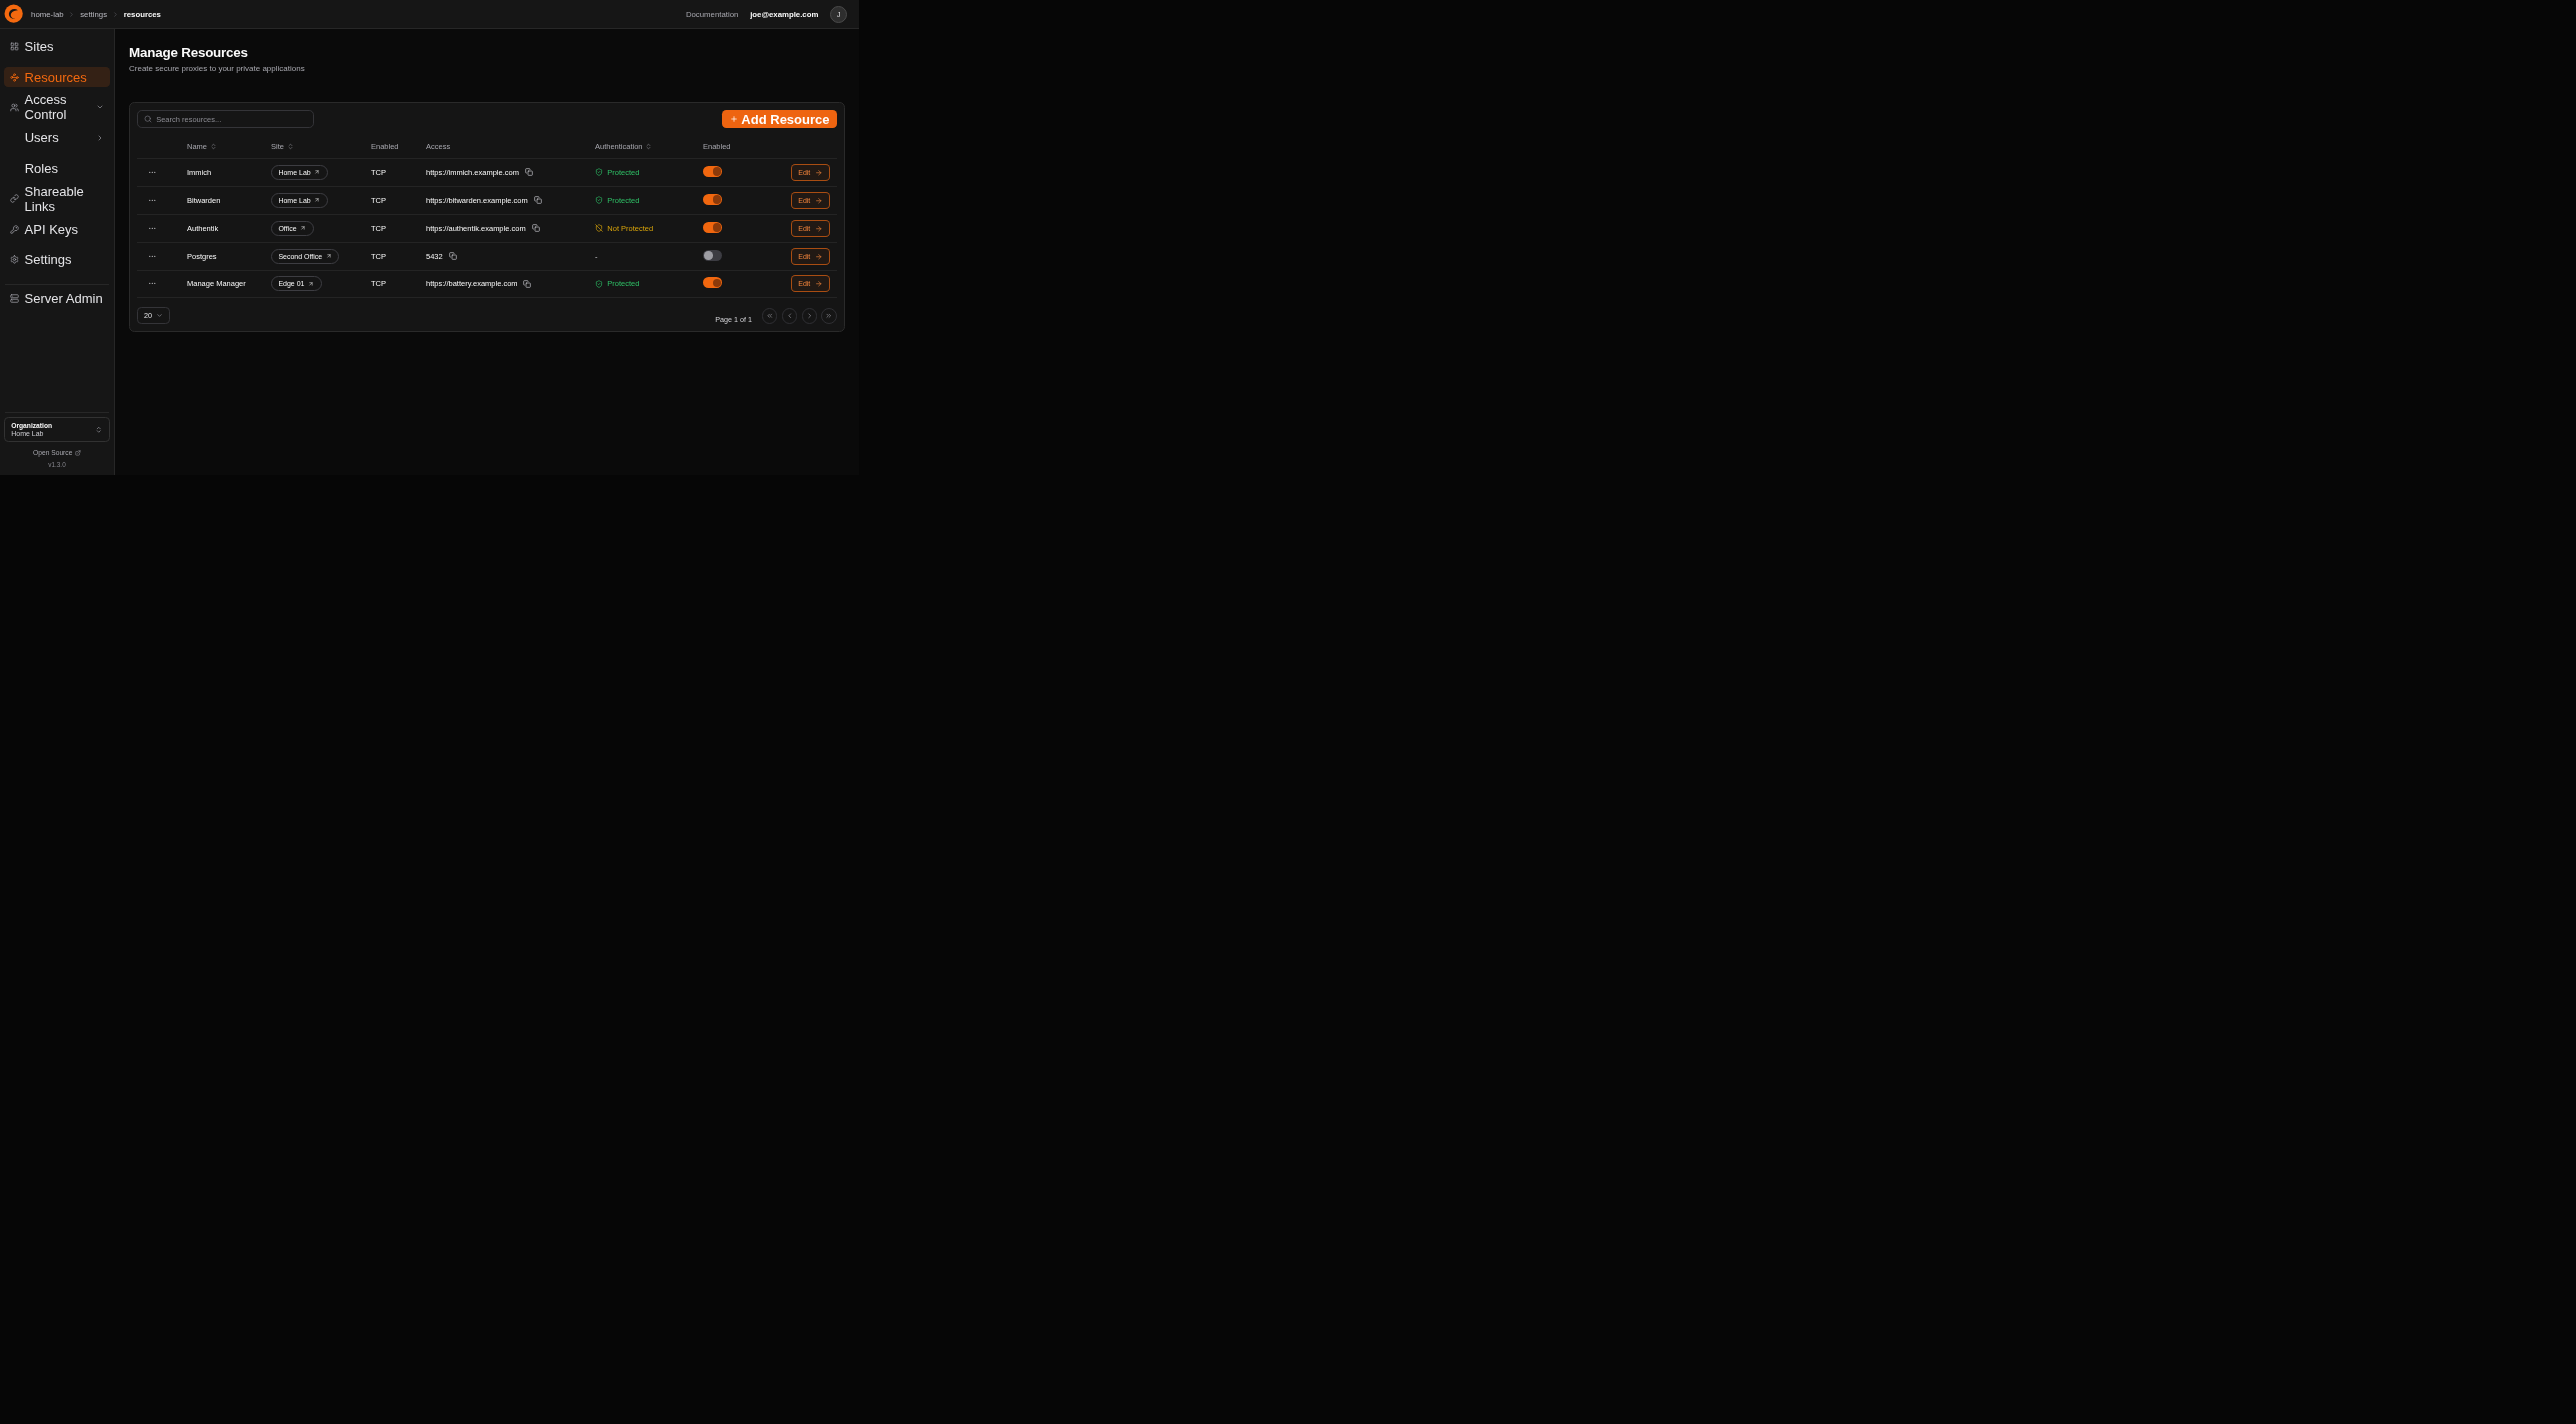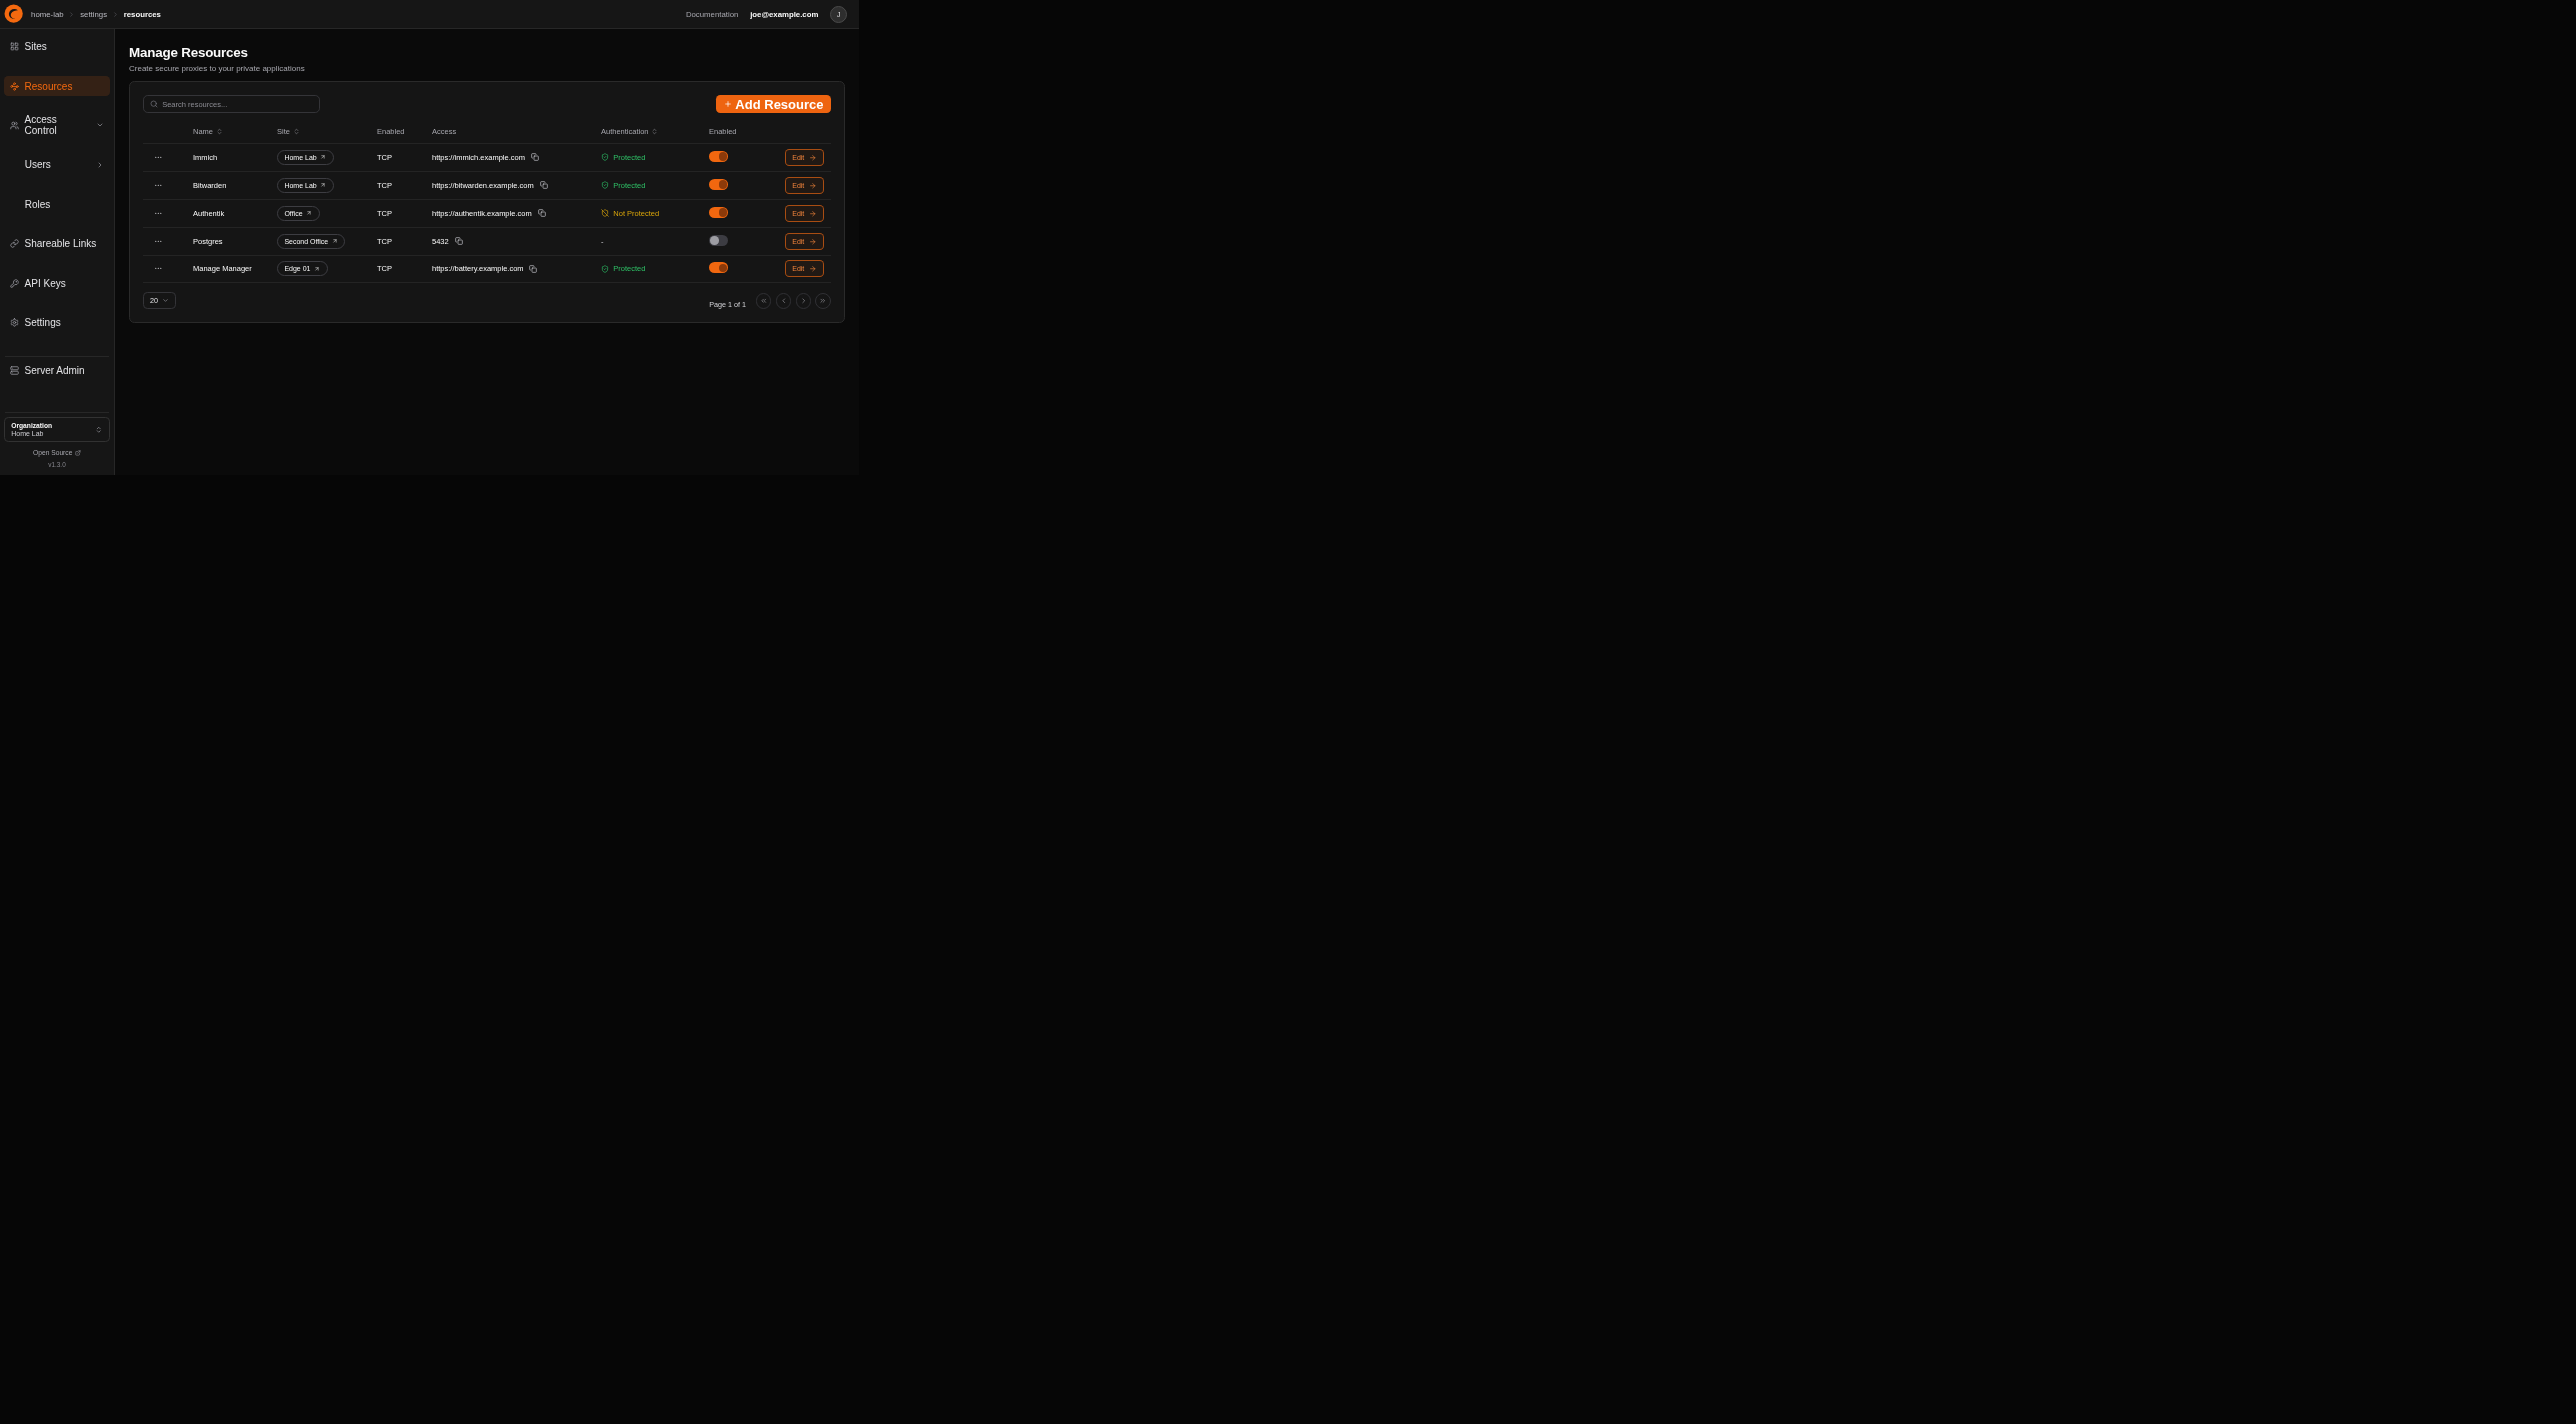--- a/index.html
+++ b/index.html
@@ -17,42 +17,42 @@
   .topbar-right { margin-left:auto; display:flex; align-items:center; gap:11.8px; }
   .doc-link { color:#a7a7ae; font-size:7.8px; cursor:pointer; }
   .user-email { color:#fafafa; font-size:7.8px; font-weight:700; }
   .avatar { width:17px; height:17px; border-radius:50%; background:#2e2e2e; border:0.5px solid #4a4a4a; display:flex; align-items:center; justify-content:center; font-size:7px; color:#e4e4e7; cursor:pointer; }
 
   
   .body-wrap { flex:1; display:flex; min-height:0; }
 
   
   .sidebar { width:115px; flex:0 0 115px; background:#161616; border-right:0.5px solid #272727; display:flex; flex-direction:column; padding:7.5px 4.3px 7.5px; }
-  .nav-item { height:20.4px; border-radius:4.3px; display:flex; align-items:center; gap:5.9px; padding:0 5.4px; font-size:10px; color:#e4e4e7; cursor:pointer; margin-bottom:19px; }
+  .nav-item { height:20.4px; border-radius:4.3px; display:flex; align-items:center; gap:5.9px; padding:0 5.4px; font-size:13px; color:#e4e4e7; cursor:pointer; margin-bottom:10px; }
   .nav-item .nicon { width:9px; height:9px; color:#a0a0a8; display:flex; }
   .nav-item.active { background:rgba(244,106,19,0.14); color:#f4690f; }
   .nav-item.active .nicon { color:#f4690f; }
   .nav-item .chev { margin-left:auto; color:#a0a0a8; display:flex; }
   .nav-item.sub { padding-left:20.4px; }
   .sb-divider { height:0.5px; background:#272727; margin:4.3px 1.1px; }
   .sidebar-bottom { margin-top:auto; display:flex; flex-direction:column; }
   .org-box { border:0.5px solid #323232; border-radius:4.3px; padding:3.8px 5.9px; display:flex; align-items:center; cursor:pointer; background:#161616; }
   .org-texts { display:flex; flex-direction:column; gap:1.1px; }
   .org-label { font-size:6.7px; font-weight:700; color:#fafafa; }
   .org-value { font-size:7px; color:#cfcfd4; }
   .org-box .chev { margin-left:auto; color:#a0a0a8; display:flex; }
   .open-source { margin-top:7.5px; display:flex; align-items:center; justify-content:center; gap:2.7px; font-size:6.7px; color:#a7a7ae; cursor:pointer; }
   .version { margin-top:4.3px; text-align:center; font-size:6.4px; color:#87878e; }
 
   
   .main { flex:1; padding:11.8px 14px; overflow:hidden; }
   .page-title { font-size:13.4px; font-weight:700; letter-spacing:-0.2px; margin-top:4.3px; }
   .page-subtitle { font-size:8px; color:#a7a7ae; margin-top:4.3px; }
 
-  .card { margin-top:8px; background:#151515; border:0.5px solid #2a2a2a; border-radius:5.4px; padding:13px; }
+  .card { margin-top:29px; background:#151515; border:0.5px solid #2a2a2a; border-radius:5.4px; padding:7px; }
   .card-head { display:flex; align-items:center; justify-content:space-between; margin-bottom:14px; }
   .search-box { width:177px; height:18px; border:0.5px solid #343438; border-radius:4.8px; display:flex; align-items:center; gap:4.3px; padding:0 5.9px; color:#76767e; }
   .search-box svg { flex:0 0 auto; }
   .search-box input { background:transparent; border:0; outline:0; color:#e4e4e7; font-size:7.5px; width:100%; font-family:inherit; }
   .search-box input::placeholder { color:#8b8b92; }
   .add-btn { background:#ee6410; border:0; color:#fff; height:18px; border-radius:4.3px; padding:0 7.5px; font-size:13px; font-weight:700; display:flex; align-items:center; gap:3.8px; cursor:pointer; font-family:inherit; }
 
   .tgrid { display:grid; grid-template-columns:50px 84px 100px 55px 169px 108px 73px 1fr; align-items:center; }
   .thead { color:#a7a7ae; font-size:7.5px; padding-bottom:6.4px; }
   .th { display:flex; align-items:center; gap:2.7px; }

